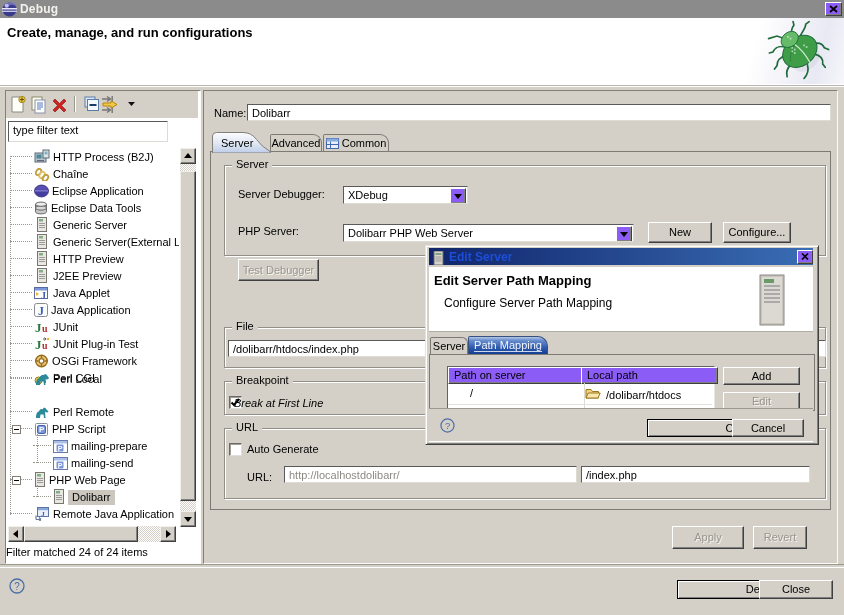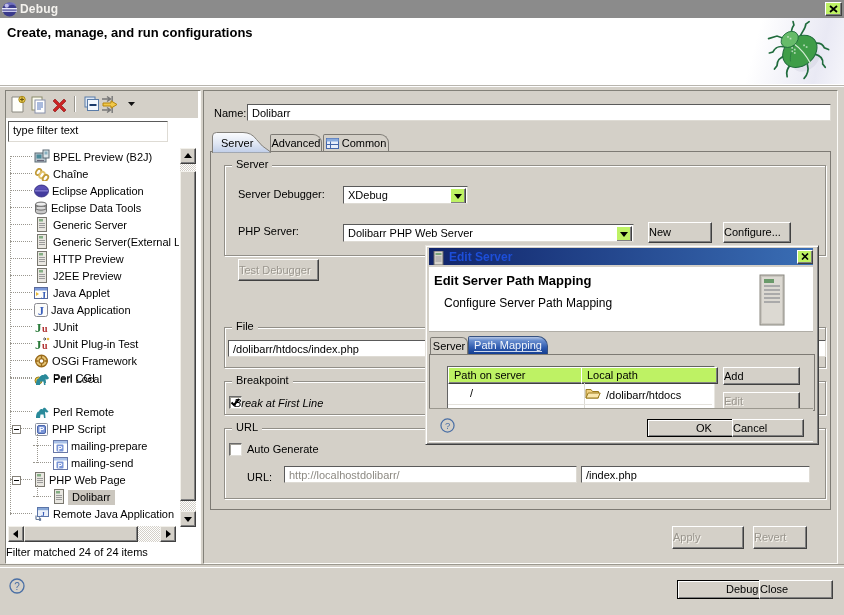--- a/index.html
+++ b/index.html
@@ -1,23 +1,23 @@
 <!DOCTYPE html>
 <html><head>
 <meta charset="utf-8">
 <style>
 html,body{margin:0;padding:0;}
 body{width:844px;height:615px;position:relative;overflow:hidden;
   font-family:"Liberation Sans",sans-serif;font-size:11px;color:#000;
   background:#d4d0c8;}
 .abs{position:absolute;}
 
-.raised{background:#bef264;border:1px solid;border-color:#fff #404040 #404040 #fff;box-shadow:inset -1px -1px 0 #808080;}
+.raised{background:#8b5cf6;border:1px solid;border-color:#fff #404040 #404040 #fff;box-shadow:inset -1px -1px 0 #808080;}
 .btn{background:#d4d0c8;border:1px solid;border-color:#fff #404040 #404040 #fff;box-shadow:inset -1px -1px 0 #808080;
-  font-size:11px;}
+  text-align:center;font-size:11px;}
 .btn.def{border-color:#000;box-shadow:inset 1px 1px 0 #fff,inset -1px -1px 0 #808080;padding-left:48px;}
 .btn.dis{color:#9a968e;text-shadow:1px 1px 0 #f6f4ee;}
 .field{background:#fff;border:1px solid;border-color:#5a5a5a #dedbd4 #dedbd4 #5a5a5a;font-size:11px;padding:2px 0 0 4px;white-space:nowrap;overflow:hidden;}
 .group{border:1px solid #928f88;box-shadow:1px 1px 0 #fff,inset 1px 1px 0 #fff;}
 .group>.legend{position:absolute;top:-8px;left:7px;background:#d4d0c8;padding:0 4px;font-size:11px;}
 .lbl{font-size:11px;white-space:nowrap;}
 .cb{width:11px;height:11px;background:#fff;border:1px solid;border-color:#6a6a6a #e0ded8 #e0ded8 #6a6a6a;box-shadow:inset 1px 1px 0 #a09e96;}
 
 .sbtn{background:#d4d0c8;border:1px solid;border-color:#f2f0ea #404040 #404040 #f2f0ea;box-shadow:inset -1px -1px 0 #808080;}
 .strack{background-image:repeating-conic-gradient(#fff 0 25%,#d4d0c8 0 50%);background-size:2px 2px;}
@@ -136,21 +136,21 @@
 <div class="abs field" style="left:8px;top:121px;width:154px;height:17px;">type filter text</div>
 
 <div id="tree" class="abs" style="left:7px;top:146px;width:172px;height:381px;overflow:hidden;">
 <div class="abs" style="left:3px;top:12px;width:1px;height:357px;border-left:1px dotted #9a978f;"></div>
 <div class="trow" style="top:3px;"><i class="stub"></i><svg width="16" height="15" viewBox="0 0 16 15">
         <rect x="1" y="4" width="11" height="9" fill="#b8c4cc" stroke="#5a6a74"></rect>
         <rect x="2.5" y="5.5" width="5" height="4" fill="#4a8a9a"></rect>
         <rect x="9" y="1" width="6" height="8" fill="#dde6ea" stroke="#5a6a74"></rect>
         <rect x="10.5" y="2.5" width="3" height="3" fill="#88b0c0"></rect>
         <rect x="3" y="11" width="7" height="1.2" fill="#667"></rect>
-      </svg><span class="tlabel">BPEL Preview (B2J)</span></div>
+      </svg><span class="tlabel">HTTP Process (B2J)</span></div>
 <div class="trow" style="top:20px;"><i class="stub"></i><svg width="16" height="13" viewBox="0 0 16 13">
         <g fill="none" stroke-width="1.8">
           <ellipse cx="4.5" cy="4" rx="3.4" ry="2.3" stroke="#c09a38" transform="rotate(-55 4.5 4)"></ellipse>
           <ellipse cx="8" cy="7" rx="3.4" ry="2.3" stroke="#e2c268" transform="rotate(-55 8 7)"></ellipse>
           <ellipse cx="11.5" cy="10" rx="3.4" ry="2.3" stroke="#c09a38" transform="rotate(-55 11.5 10)"></ellipse>
         </g>
       </svg><span class="tlabel">Chaîne</span></div>
 <div class="trow" style="top:37px;"><i class="stub"></i><svg width="15" height="14" viewBox="0 0 15 14">
         <ellipse cx="7.5" cy="7" rx="7" ry="6" fill="#443c9e"></ellipse>
         <path d="M.8 5.8 a7 6 0 0 1 13.4 0z" fill="#5a50b4"></path>

